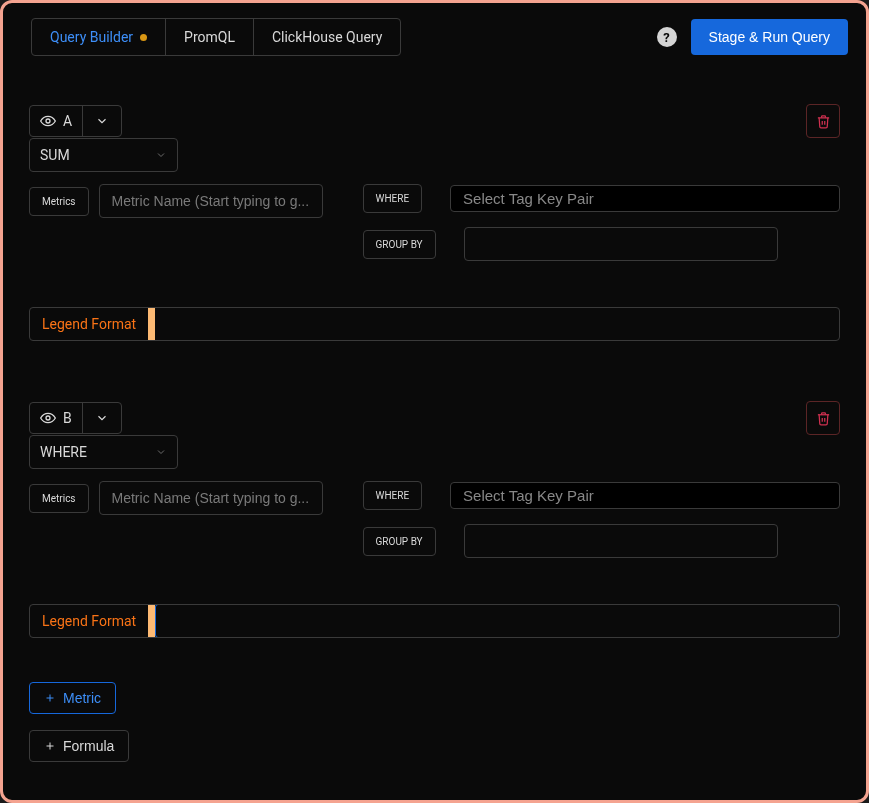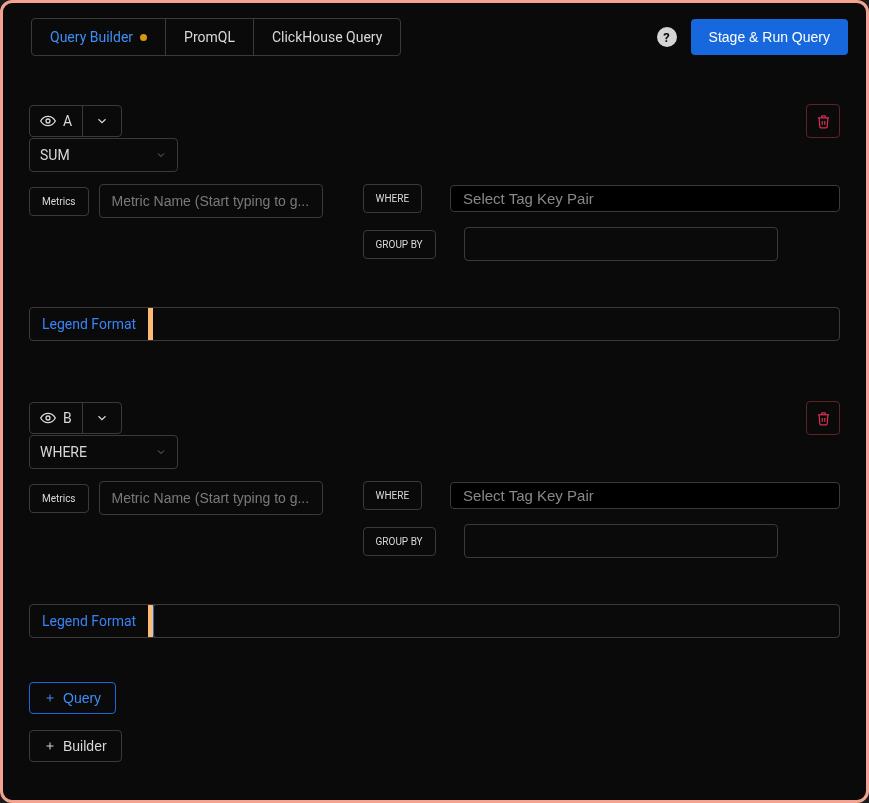--- a/index.html
+++ b/index.html
@@ -198,24 +198,24 @@
     display: flex;
     margin-top: 46px;
     border: 1px solid #3a3a3a;
     border-radius: 4px;
     overflow: hidden;
     height: 34px;
   }
   .legend-label {
     padding: 0 12px;
     font-size: 14px;
-    color: #3b82f6;
-    display: flex;
-    align-items: center;
-    border-right: 5px solid #fdba74;
+    color: #f97316;
+    display: flex;
+    align-items: center;
+    border-right: 7px solid #fdba74;
     white-space: nowrap;
   }
   .legend-input {
     flex: 1;
     background: transparent;
     border: none;
     outline: none;
     color: #d9d9d9;
     font-size: 14px;
     padding: 0 10px;
@@ -410,25 +410,25 @@
           </div>
       </div>
     </div>
 
     <div class="bottom-btns">
       <button class="ghost-btn">
         <svg width="12" height="12" viewBox="0 0 24 24" fill="none" stroke="#3d8ef7" stroke-width="2">
             <line x1="12" y1="5" x2="12" y2="19"></line>
             <line x1="5" y1="12" x2="19" y2="12"></line>
           </svg>
-        <span>Query</span>
+        <span>Metric</span>
       </button>
       <button class="ghost-btn neutral">
         <svg width="12" height="12" viewBox="0 0 24 24" fill="none" stroke="#d9d9d9" stroke-width="2">
             <line x1="12" y1="5" x2="12" y2="19"></line>
             <line x1="5" y1="12" x2="19" y2="12"></line>
           </svg>
-        <span>Builder</span>
+        <span>Formula</span>
       </button>
     </div>
 
   </div>
 </div>
 
 </body></html>

